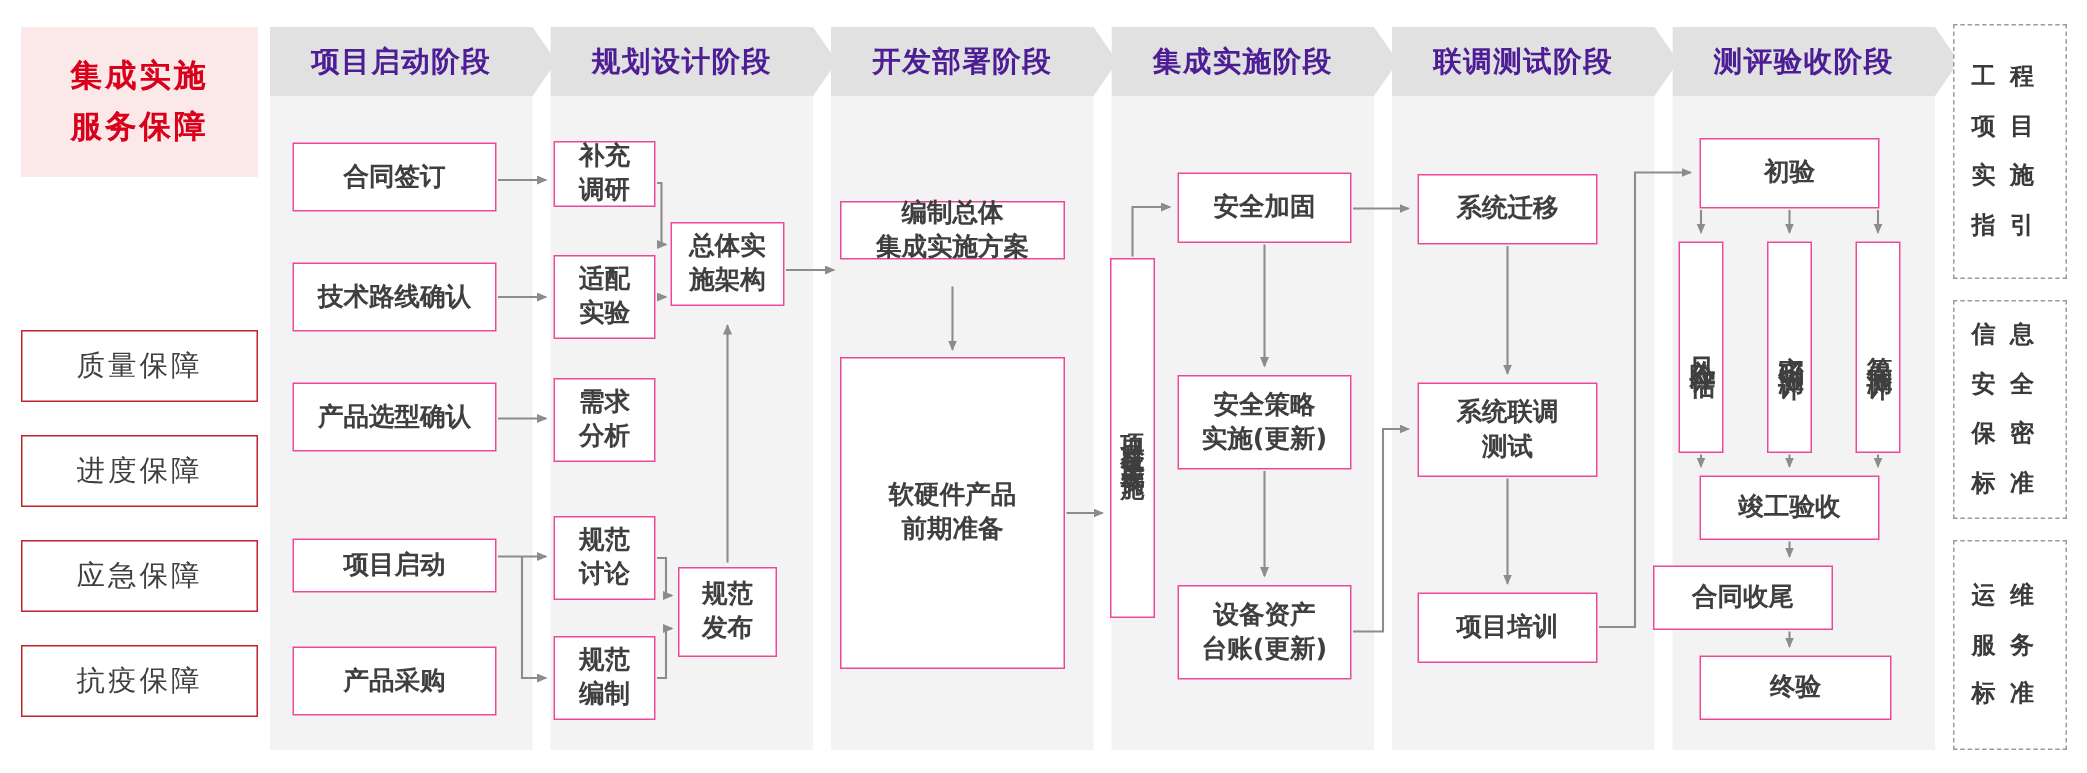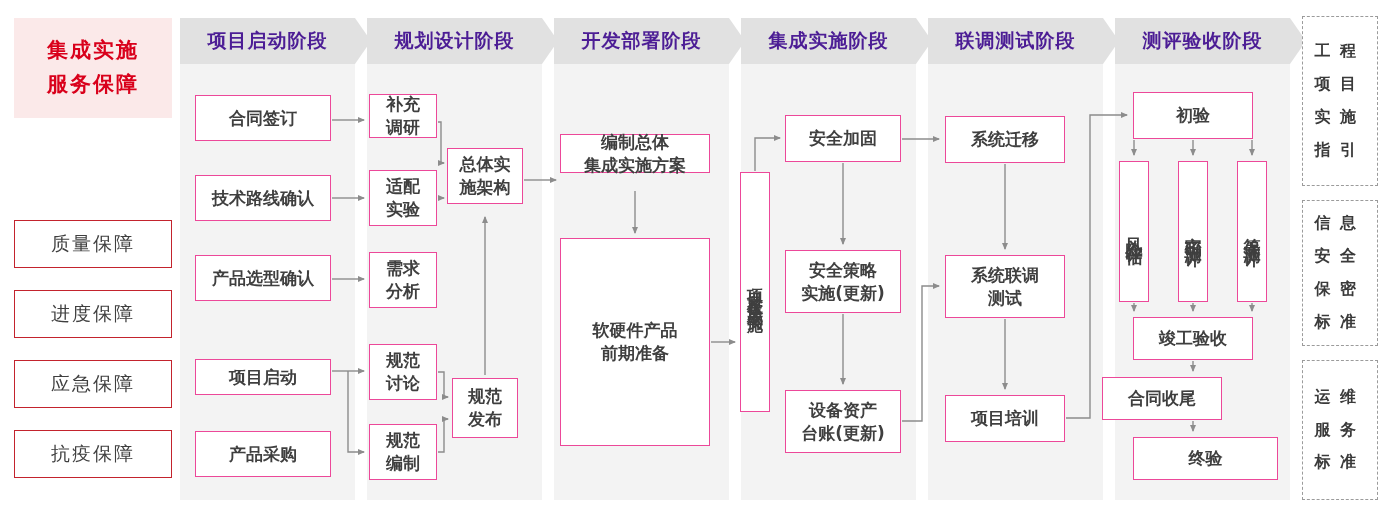--- a/index.html
+++ b/index.html
@@ -143,21 +143,21 @@
   <div class="box" style="left:945px;top:255px;width:120px;height:63px">系统联调
 测试</div>
   <div class="box" style="left:945px;top:395px;width:120px;height:47px">项目培训</div>
 
   <div class="box" style="left:1133px;top:92px;width:120px;height:47px">初验</div>
   <div class="box vbox" style="left:1119px;top:161px;width:30px;height:141px">风险评估</div>
   <div class="box vbox" style="left:1178px;top:161px;width:30px;height:141px">密码测评</div>
   <div class="box vbox" style="left:1237px;top:161px;width:30px;height:141px">等保测评</div>
   <div class="box" style="left:1133px;top:317px;width:120px;height:43px">竣工验收</div>
   <div class="box" style="left:1102px;top:377px;width:120px;height:43px">合同收尾</div>
-  <div class="box" style="left:1133px;top:437px;width:145px;height:43px">终验</div>
+  <div class="box" style="left:1133px;top:437px;width:128px;height:43px">终验</div>
 
   <div class="rbox" style="top:16px;height:170px">工程
 项目
 实施
 指引</div>
   <div class="rbox" style="top:200px;height:146px">信息
 安全
 保密
 标准</div>
   <div class="rbox" style="top:360px;height:140px">运维

